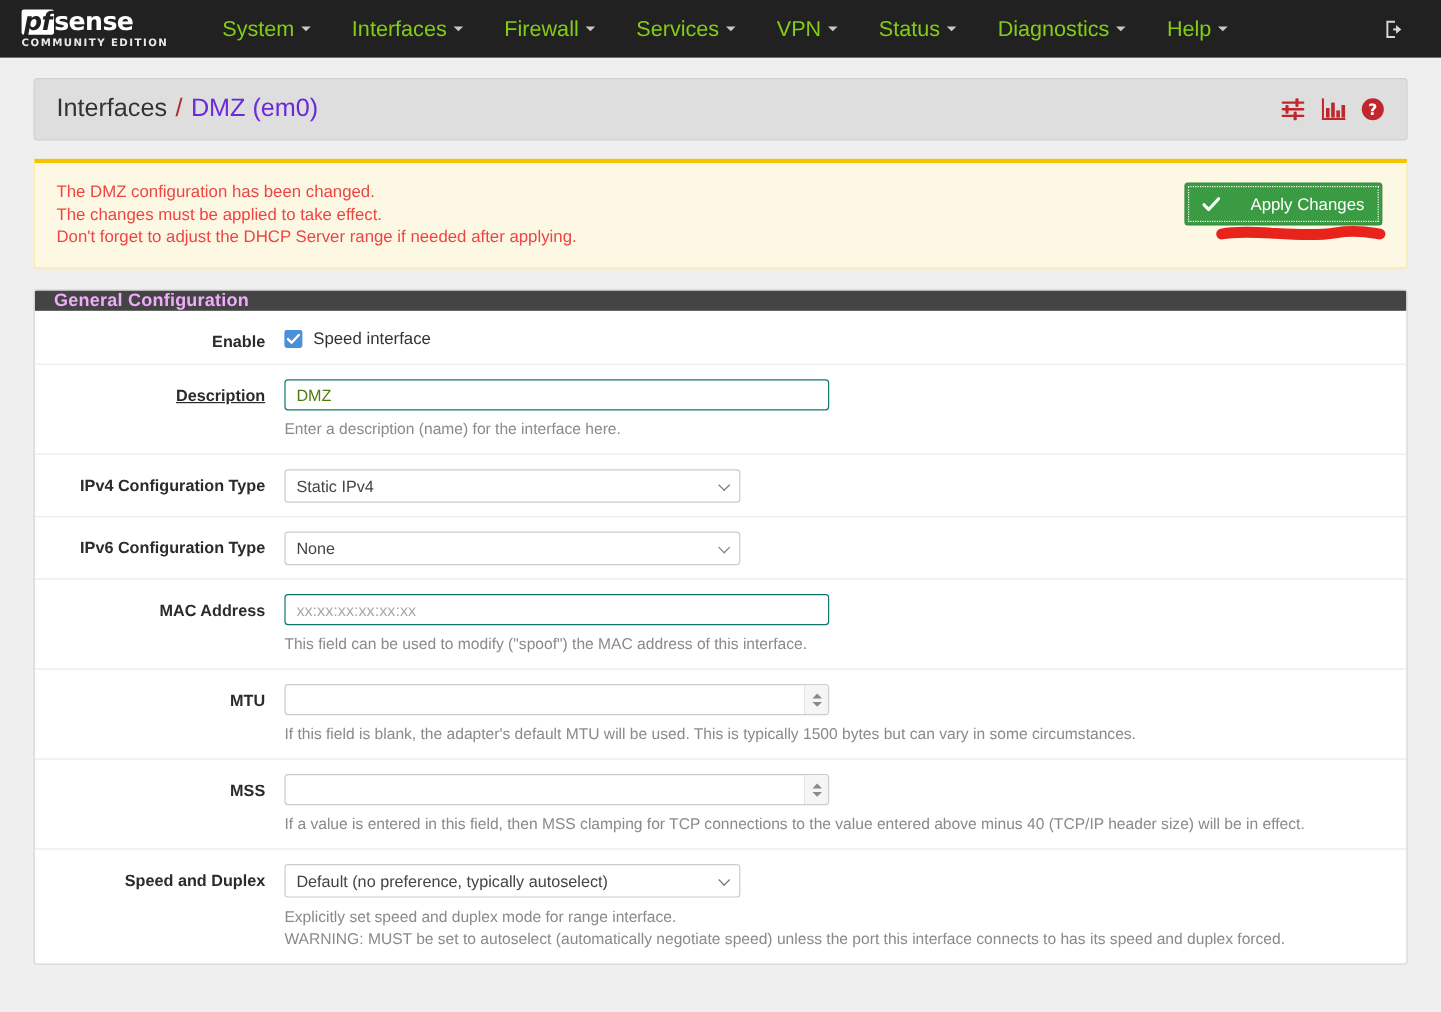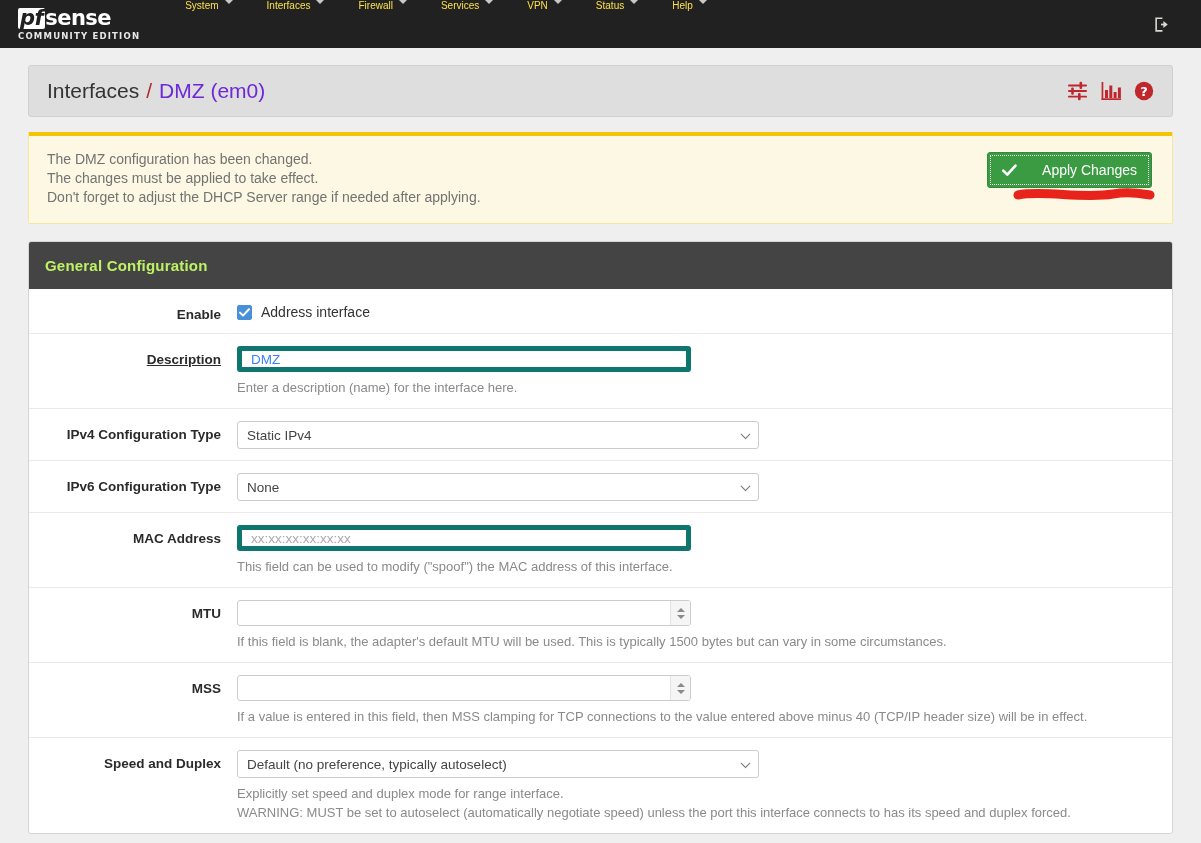--- a/index.html
+++ b/index.html
@@ -49,25 +49,26 @@
   .brand-sub {
     font-size: 8.5px;
     color: #e8e8e8;
     letter-spacing: 1.2px;
     font-weight: bold;
     margin-top: 3px;
     font-family: "DejaVu Sans", sans-serif;
   }
   .nav-items { display: flex; align-items: center; height: 100%; }
   .nav-item {
-    color: #fde047;
-    font-size: 10px;
+    color: #84cc16;
+    font-size: 18px;
     padding: 0 17px;
     height: 100%;
     display: flex;
+    align-items: center;
     cursor: pointer;
     white-space: nowrap;
   }
   .caret {
     display: inline-block;
     width: 0; height: 0;
     margin-left: 6px;
     border-left: 4px solid transparent;
     border-right: 4px solid transparent;
     border-top: 4px solid #c9c8c5;
@@ -100,21 +101,21 @@
     margin-top: 15px;
     background: #fcf8e3;
     border: 1px solid #f5e79e;
     border-top: 4px solid #f5c400;
     border-radius: 2px;
     padding: 14px 18px 16px 18px;
     position: relative;
     min-height: 92px;
   }
   .alert-line {
-    color: #737373;
+    color: #ef4444;
     font-size: 14px;
     line-height: 19px;
     white-space: nowrap;
   }
   .apply-btn {
     position: absolute;
     right: 20px;
     top: 16px;
     background: #3a9b42;
     border: 1px solid #348a3b;
@@ -142,24 +143,24 @@
   
   .panel {
     margin-top: 17px;
     background: #fff;
     border: 1px solid #d5d5d5;
     border-radius: 3px;
     overflow: hidden;
   }
   .panel-heading {
     background: #444;
-    color: #bef264;
+    color: #f0abfc;
     font-size: 15px;
     font-weight: bold;
-    padding: 15px 16px;
+    padding: 0 16px;
     letter-spacing: 0.2px;
   }
   .panel-body { padding: 0; }
 
   .form-row {
     display: flex;
     border-bottom: 1px solid #eaeaea;
     padding: 12px 0 11px 0;
   }
   .form-row:last-child { border-bottom: none; }
@@ -172,32 +173,32 @@
     font-weight: bold;
     font-size: 13.5px;
     color: #2b2b2b;
   }
   .form-label.underlined { text-decoration: underline; cursor: help; }
   .form-field { flex: 1; padding-right: 16px; }
 
   .input-text {
     width: 454px;
     height: 26px;
-    border: 5px solid #0f766e;
+    border: 1px solid #0f766e;
     border-radius: 3px;
     padding: 3px 9px;
     font-size: 13.5px;
     font-family: "Liberation Sans", sans-serif;
-    color: #3b82f6;
+    color: #4d7c0f;
     background: #fff;
     outline: none;
   }
   .input-text::placeholder { color: #aaa; }
   .select-box {
-    width: 522px;
+    width: 380px;
     height: 28px;
     border: 1px solid #ccc;
     border-radius: 3px;
     padding: 3px 26px 3px 9px;
     font-size: 13.5px;
     font-family: "Liberation Sans", sans-serif;
     color: #444;
     background: #fff;
     appearance: none;
     -webkit-appearance: none;
@@ -296,20 +297,24 @@
     <div class="nav-item">
         <span>Services</span>
         <i class="caret"></i>
       </div>
     <div class="nav-item">
         <span>VPN</span>
         <i class="caret"></i>
       </div>
     <div class="nav-item">
         <span>Status</span>
+        <i class="caret"></i>
+      </div>
+    <div class="nav-item">
+        <span>Diagnostics</span>
         <i class="caret"></i>
       </div>
     <div class="nav-item">
         <span>Help</span>
         <i class="caret"></i>
       </div>
   </div>
 
   <div class="nav-right">
     <span class="logout-icon">
@@ -383,21 +388,21 @@
 
       <div class="form-row">
         <div class="form-label">Enable</div>
         <div class="form-field">
           <div class="check-row">
             <span class="checkbox">
               <svg width="11" height="9" viewBox="0 0 11 9">
                 <path d="M1 4.6 L4 7.6 L10 1.2" stroke="#fff" stroke-width="2" fill="none" stroke-linecap="round" stroke-linejoin="round"></path>
               </svg>
             </span>
-            <span class="check-label">Address interface</span>
+            <span class="check-label">Speed interface</span>
           </div>
         </div>
       </div>
 
       <div class="form-row">
         <div class="form-label underlined">Description</div>
         <div class="form-field">
           <input class="input-text" type="text" value="DMZ" style="">
           <div class="help-text">Enter a description (name) for the interface here.</div>
         </div>

